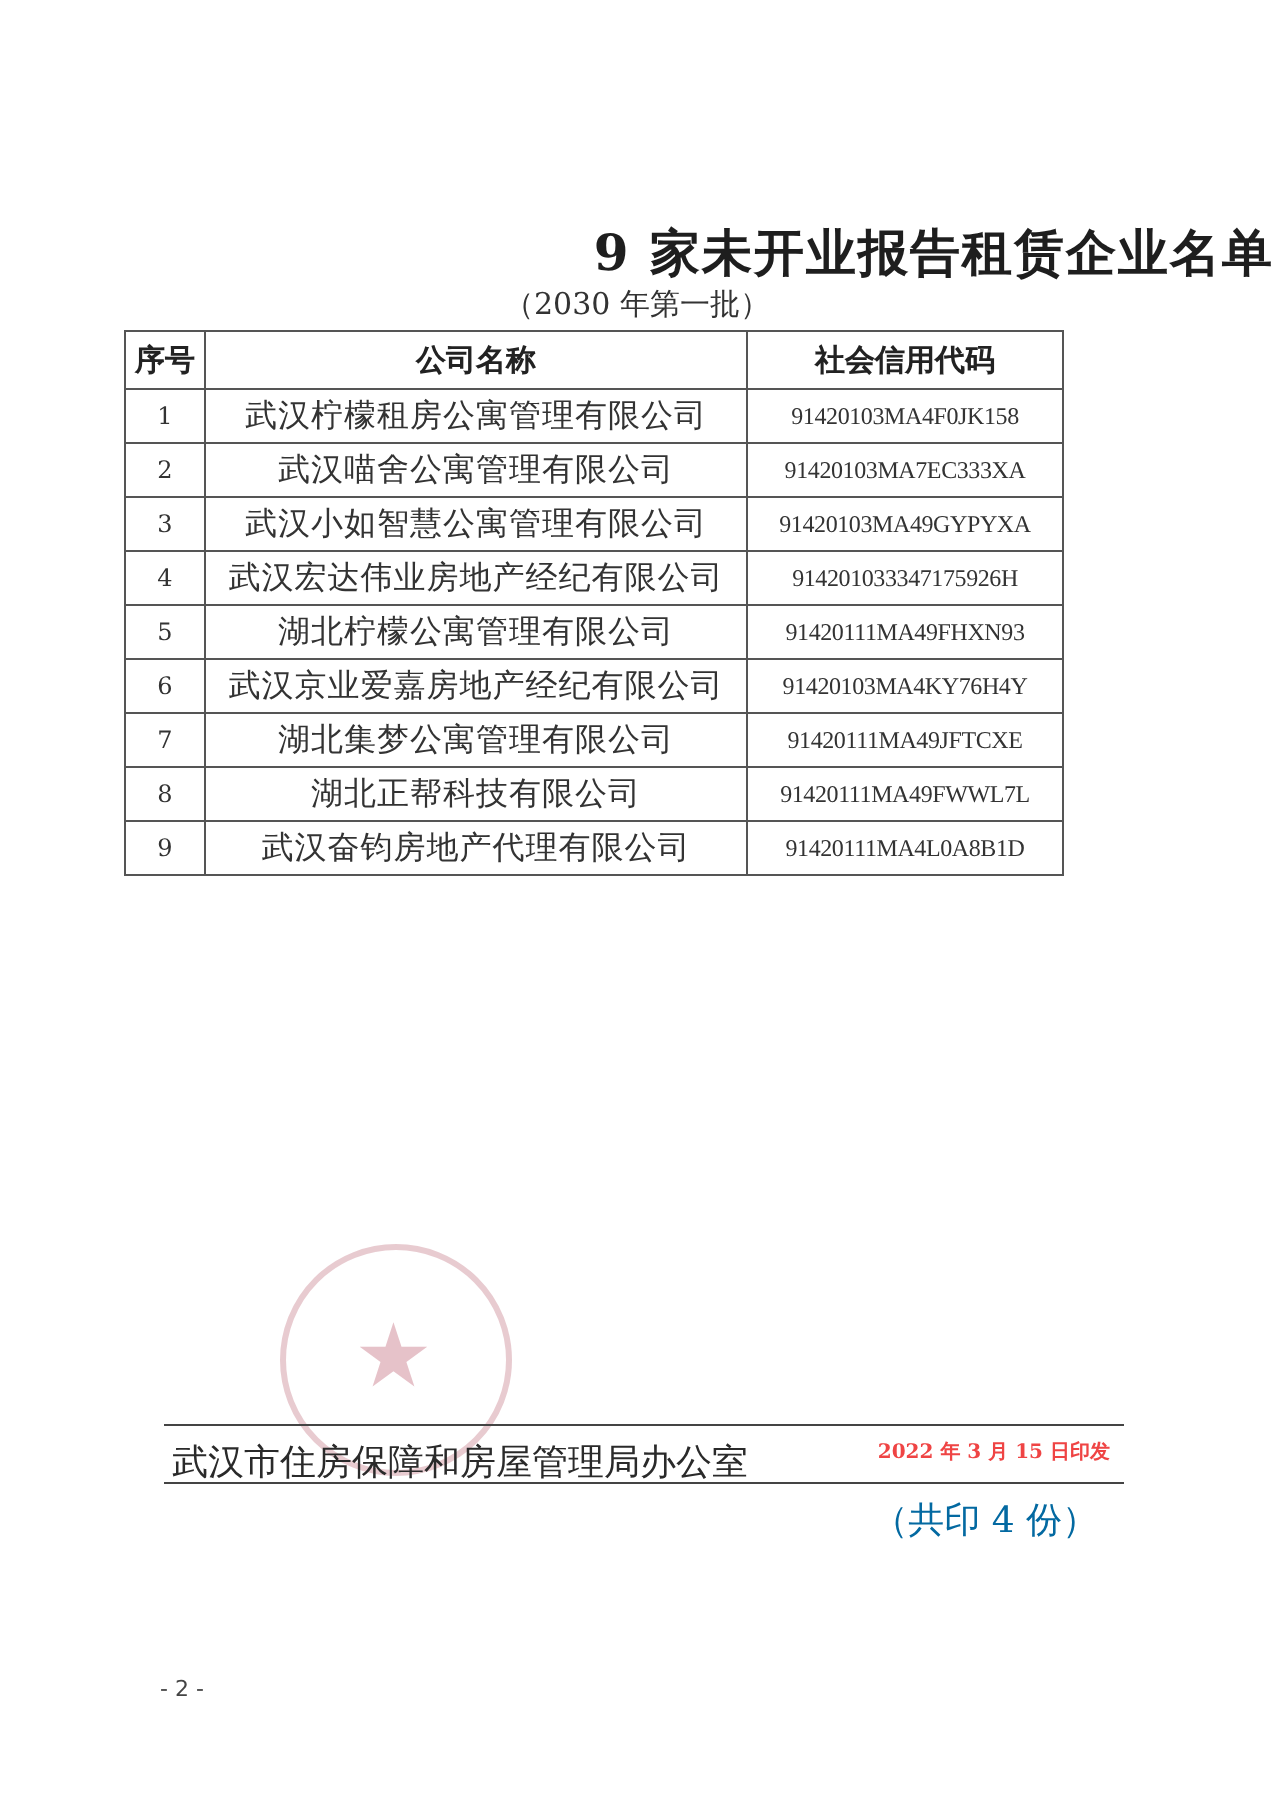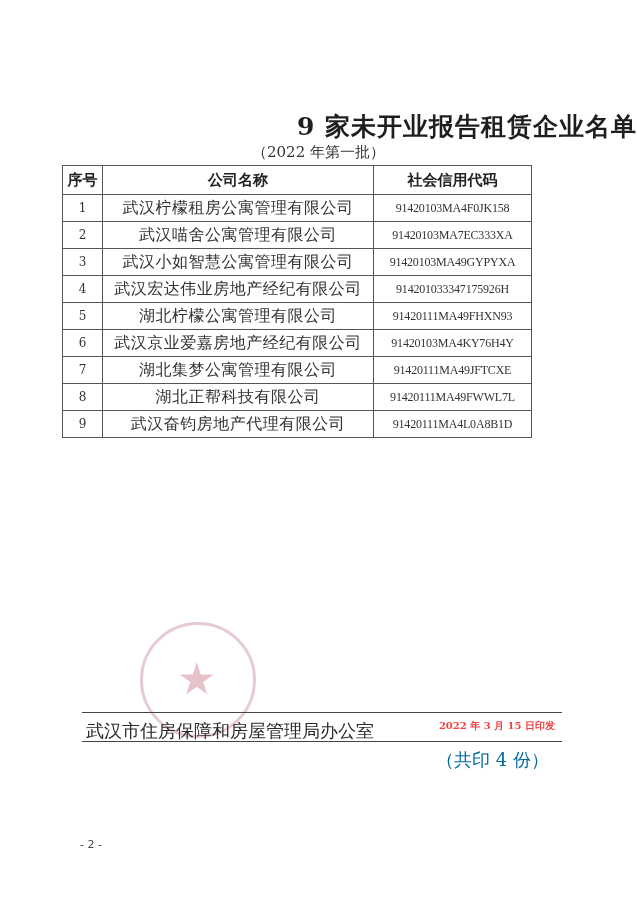--- a/index.html
+++ b/index.html
@@ -64,21 +64,21 @@
     }
     .page-num {
       position: absolute; left: 80px; top: 838px; font-size: 11px; color: #444;
       font-family: "DejaVu Sans", "Liberation Sans", sans-serif;
     }
   </style>
 </head>
 <body>
 
 <div class="title">9 家未开业报告租赁企业名单</div>
-<div class="subtitle">（2022 年第一批）</div>
+<div class="subtitle">（2030 年第一批）</div>
 
 <table class="list">
   <colgroup>
       <col class="c1">
       <col class="c2">
       <col class="c3">
     </colgroup>
   <thead>
     <tr>
       <th>序号</th>

